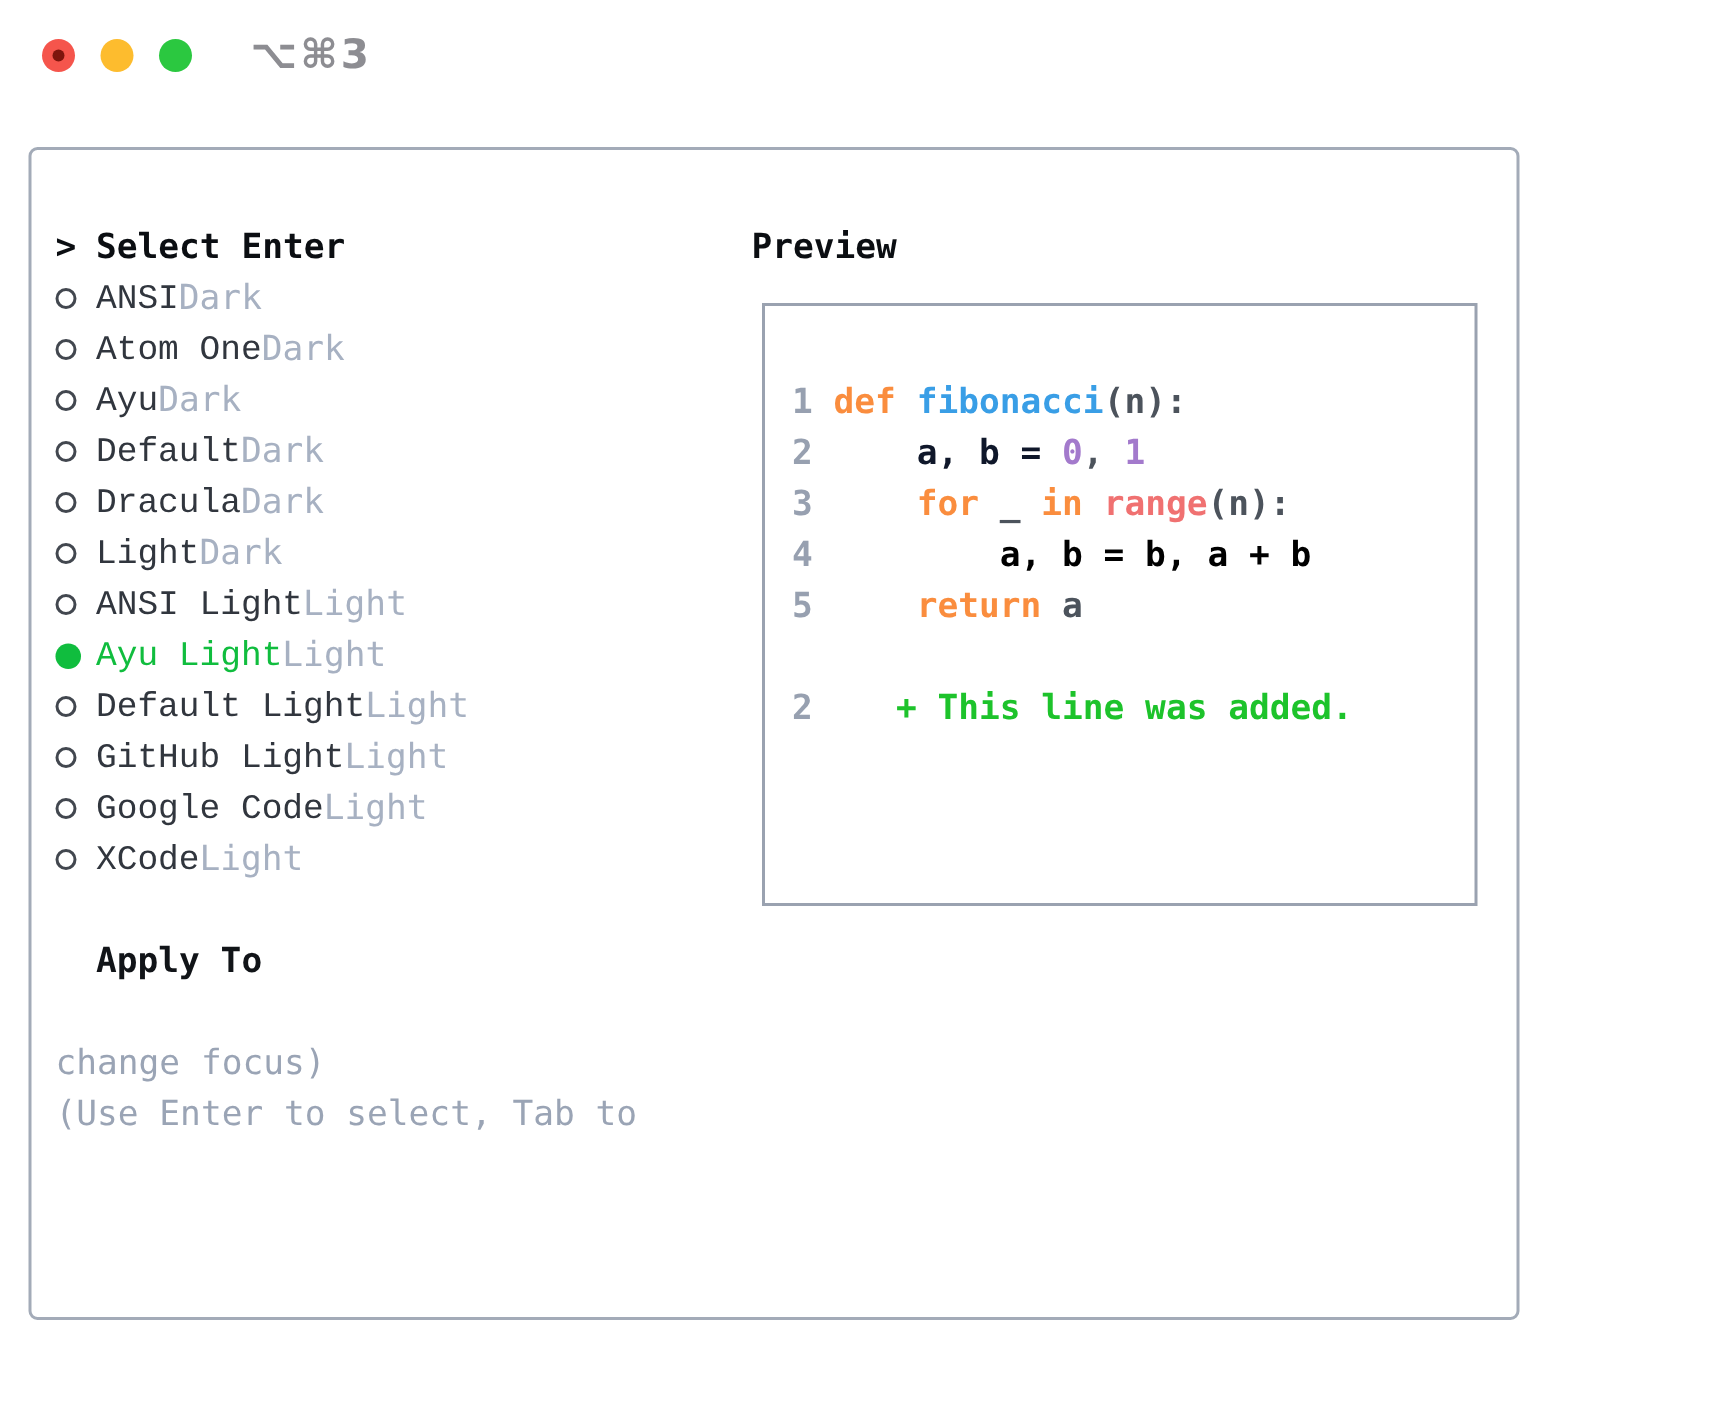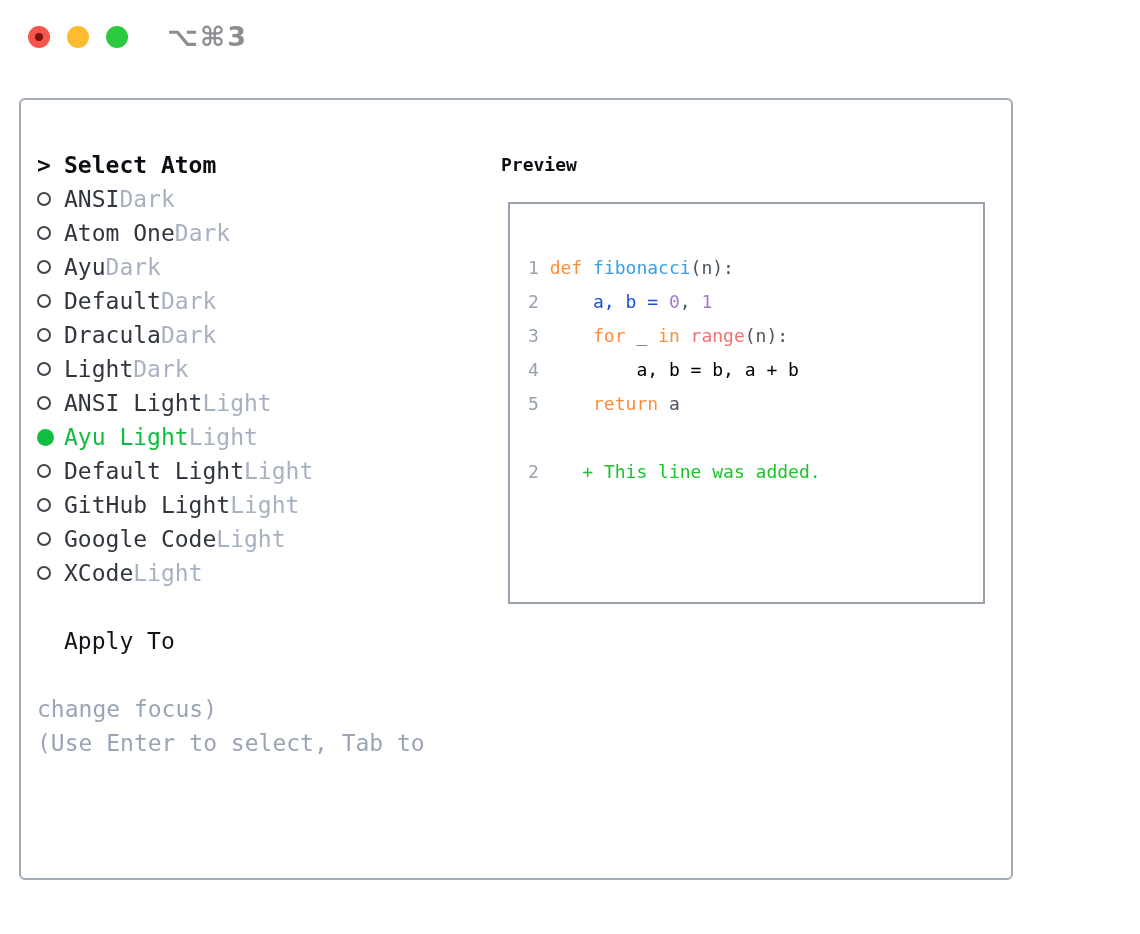--- a/index.html
+++ b/index.html
@@ -23,51 +23,51 @@
            border:2px solid var(--border_gray); border-radius:6px; background:#fff; }
 
   
   .left { position:absolute; left:16px; top:48px; }
   .row { display:flex; align-items:center; height:34px; white-space:pre; font-size:23px; }
   .marker { display:inline-flex; width:27px; align-items:center; flex:none; }
   .prompt { font-weight:bold; color:#0b0e12; font-size:23px; }
   .header-label { font-weight:bold; color:#0b0e12; }
   .radio { width:14px; height:14px; border-radius:50%; border:2.5px solid #42474f; }
   .radio.on { width:17px; height:17px; border:none; background:var(--accent_green); }
-  .t-name { color:var(--name_dark); }
+  .t-name { color:var(--name_dark);font-family:Liberation Mono, monospace; }
   .t-name.sel { color:var(--accent_green); }
   .t-variant { color:var(--variant_gray); }
-  .apply-header { color:#111418; }
+  .apply-header { color:#111418;font-weight:bold; }
   .hint { color:var(--hint_gray); }
 
   
   .preview-label { position:absolute; left:480px; top:48px; height:34px; line-height:34px;
-                   font-size:18px; font-weight:bold; color:#0b0e12; }
+                   font-size:23px; font-weight:bold; color:#0b0e12; }
   .preview-box { position:absolute; left:487px; top:102px; width:477px; height:402px;
                  border:2px solid var(--pborder_gray); background:#fff;
                  padding:47px 0 0 18px; }
-  .pline { height:34px; line-height:34px; font-size:18px; white-space:pre; }
+  .pline { height:34px; line-height:34px; font-size:23px; white-space:pre;font-weight:bold; }
 </style>
 </head>
 <body>
 
 <div class="window">
 
   <div class="titlebar">
     <span class="light red"></span>
     <span class="light yellow"></span>
     <span class="light green"></span>
     <span class="win-title">⌥⌘3</span>
   </div>
 
   <div class="panel">
 
     <div class="left">
       <div class="row">
-        <span class="marker prompt">&gt;</span><span class="header-label">Select Atom</span>
+        <span class="marker prompt">&gt;</span><span class="header-label">Select Enter</span>
       </div>
       <div id="theme-list">
           <div class="row"><span class="marker"><span class="radio"></span></span><span class="t-name">ANSI</span> <span class="t-variant">Dark</span></div>
           <div class="row"><span class="marker"><span class="radio"></span></span><span class="t-name">Atom One</span> <span class="t-variant">Dark</span></div>
           <div class="row"><span class="marker"><span class="radio"></span></span><span class="t-name">Ayu</span> <span class="t-variant">Dark</span></div>
           <div class="row"><span class="marker"><span class="radio"></span></span><span class="t-name">Default</span> <span class="t-variant">Dark</span></div>
           <div class="row"><span class="marker"><span class="radio"></span></span><span class="t-name">Dracula</span> <span class="t-variant">Dark</span></div>
           <div class="row"><span class="marker"><span class="radio"></span></span><span class="t-name">Light</span> <span class="t-variant">Dark</span></div>
           <div class="row"><span class="marker"><span class="radio"></span></span><span class="t-name">ANSI Light</span> <span class="t-variant">Light</span></div>
           <div class="row"><span class="marker"><span class="radio on"></span></span><span class="t-name sel">Ayu Light</span> <span class="t-variant">Light</span></div>
@@ -81,21 +81,21 @@
         <span class="marker"></span><span class="apply-header">Apply To</span>
       </div>
       <div class="row"></div>
       <div class="row hint">change focus)</div>
       <div class="row hint">(Use Enter to select, Tab to</div>
     </div>
 
     <div class="preview-label">Preview</div>
     <div class="preview-box" id="preview-box">
         <div class="pline"><span style="color: rgb(151, 160, 176);">1</span><span style="color: rgb(76, 83, 92);"> </span><span style="color: rgb(250, 141, 62);">def</span><span style="color: rgb(76, 83, 92);"> </span><span style="color: rgb(57, 158, 230);">fibonacci</span><span style="color: rgb(76, 83, 92);">(n):</span></div>
-        <div class="pline"><span style="color: rgb(151, 160, 176);">2</span><span style="color: #1d4ed8;">     a, b = </span><span style="color: rgb(163, 122, 204);">0</span><span style="color: rgb(76, 83, 92);">, </span><span style="color: rgb(163, 122, 204);">1</span></div>
+        <div class="pline"><span style="color: rgb(151, 160, 176);">2</span><span style="color: #0f172a;">     a, b = </span><span style="color: rgb(163, 122, 204);">0</span><span style="color: rgb(76, 83, 92);">, </span><span style="color: rgb(163, 122, 204);">1</span></div>
         <div class="pline"><span style="color: rgb(151, 160, 176);">3</span><span style="color: rgb(76, 83, 92);">     </span><span style="color: rgb(250, 141, 62);">for</span><span style="color: rgb(76, 83, 92);"> _ </span><span style="color: rgb(250, 141, 62);">in</span><span style="color: rgb(76, 83, 92);"> </span><span style="color: rgb(240, 113, 113);">range</span><span style="color: rgb(76, 83, 92);">(n):</span></div>
         <div class="pline"><span style="color: rgb(151, 160, 176);">4</span><span style="color: #000000;">         a, b = b, a + b</span></div>
         <div class="pline"><span style="color: rgb(151, 160, 176);">5</span><span style="color: rgb(76, 83, 92);">     </span><span style="color: rgb(250, 141, 62);">return</span><span style="color: rgb(76, 83, 92);"> a</span></div>
         <div class="pline"></div>
         <div class="pline"><span style="color: rgb(151, 160, 176);">2</span><span style="color: rgb(76, 83, 92);">    </span><span style="color: rgb(29, 195, 43);">+ This line was added.</span></div>
       </div>
 
   </div>
 </div>
 

